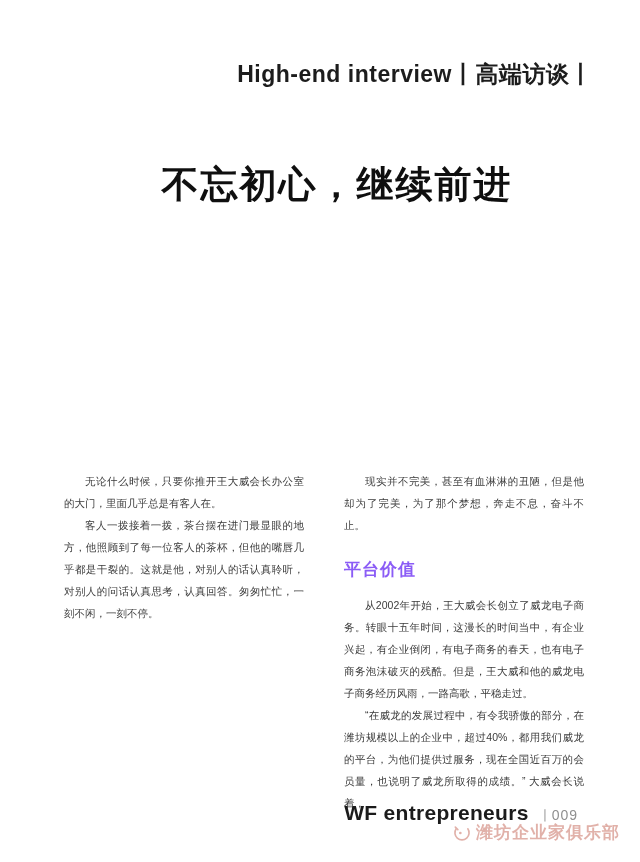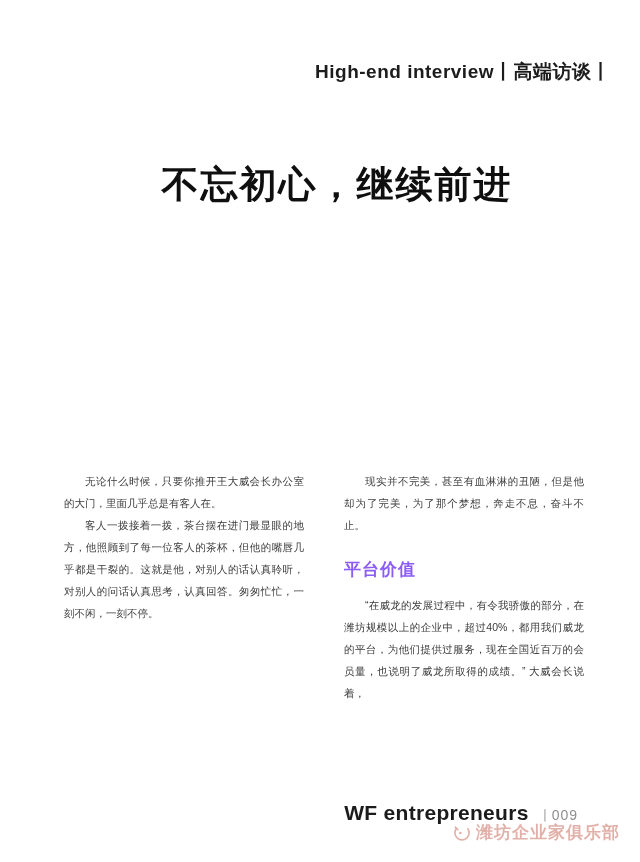--- a/index.html
+++ b/index.html
@@ -8,22 +8,22 @@
     width: 640px;
     height: 862px;
     background: #ffffff;
     overflow: hidden;
     font-family: "Liberation Sans", sans-serif;
     -webkit-font-smoothing: antialiased;
   }
   .section-label {
     position: absolute;
     top: 59px;
-    right: 29px;
-    font-size: 19px;
+    right: 47px;
+    font-size: 23px;
     font-weight: 600;
     color: #1c1c1c;
     letter-spacing: 0.5px;
   }
   .title {
     position: absolute;
     top: 160px;
     left: 0;
     width: 100%;
     margin: 0;
@@ -134,20 +134,21 @@
   <div class="columns">
 
     <div class="column">
       <p>无论什么时候，只要你推开王大威会长办公室的大门，里面几乎总是有客人在。</p>
       <p>客人一拨接着一拨，茶台摆在进门最显眼的地方，他照顾到了每一位客人的茶杯，但他的嘴唇几乎都是干裂的。这就是他，对别人的话认真聆听，对别人的问话认真思考，认真回答。匆匆忙忙，一刻不闲，一刻不停。</p>
     </div>
 
     <div class="column">
       <p>现实并不完美，甚至有血淋淋的丑陋，但是他却为了完美，为了那个梦想，奔走不息，奋斗不止。</p>
       <h2 class="section-heading">平台价值</h2>
+      <p>从2002年开始，王大威会长创立了威龙电子商务。转眼十五年时间，这漫长的时间当中，有企业兴起，有企业倒闭，有电子商务的春天，也有电子商务泡沫破灭的残酷。但是，王大威和他的威龙电子商务经历风雨，一路高歌，平稳走过。</p>
       <p>“在威龙的发展过程中，有令我骄傲的部分，在潍坊规模以上的企业中，超过40%，都用我们威龙的平台，为他们提供过服务，现在全国近百万的会员量，也说明了威龙所取得的成绩。” 大威会长说着，</p>
     </div>
 
   </div>
 
   <div class="footer">
     <span class="brand">WF entrepreneurs</span>
     <span class="divider">丨</span>
     <span class="pagenum">009</span>
   </div>

